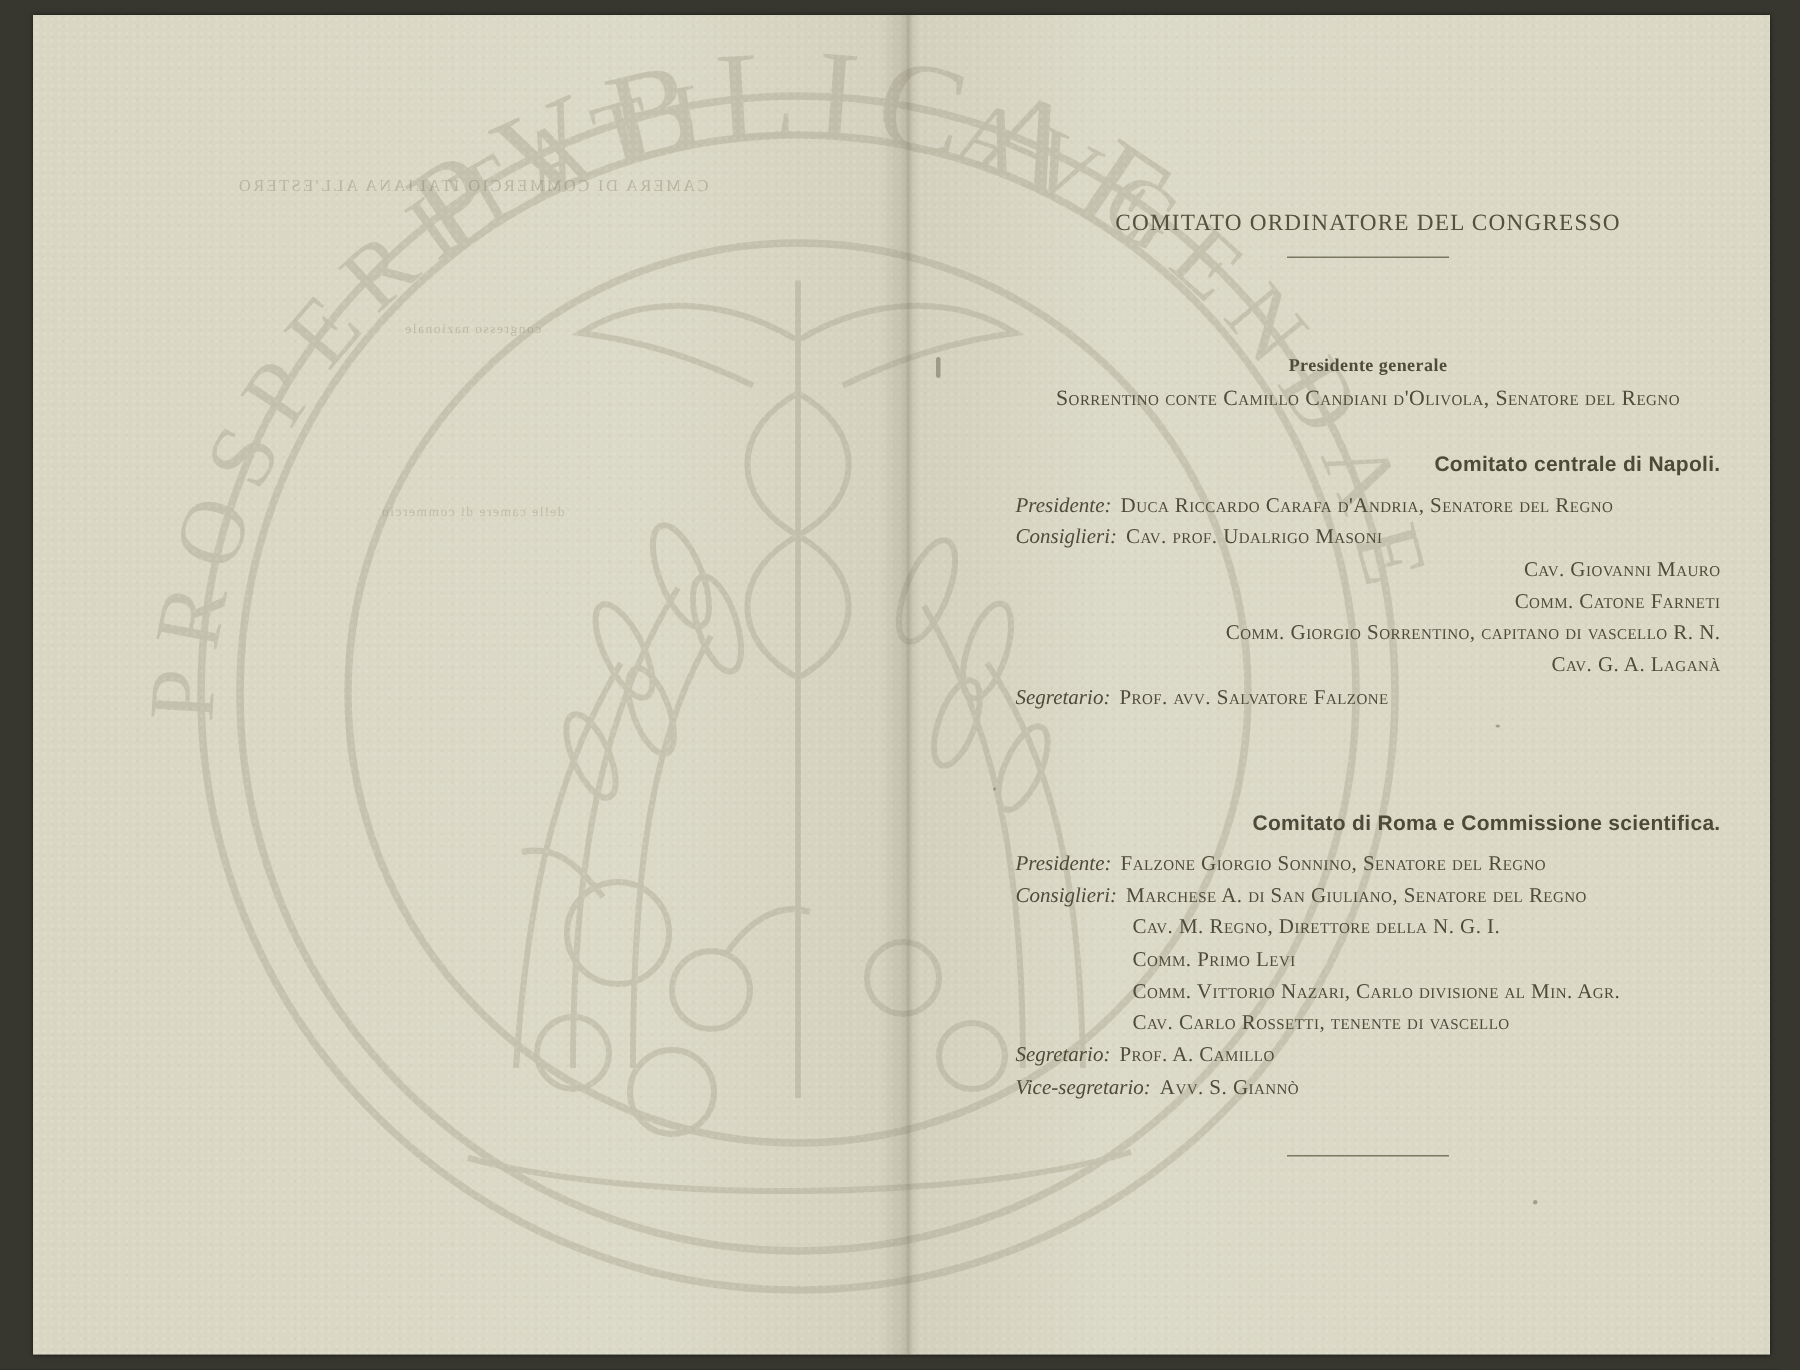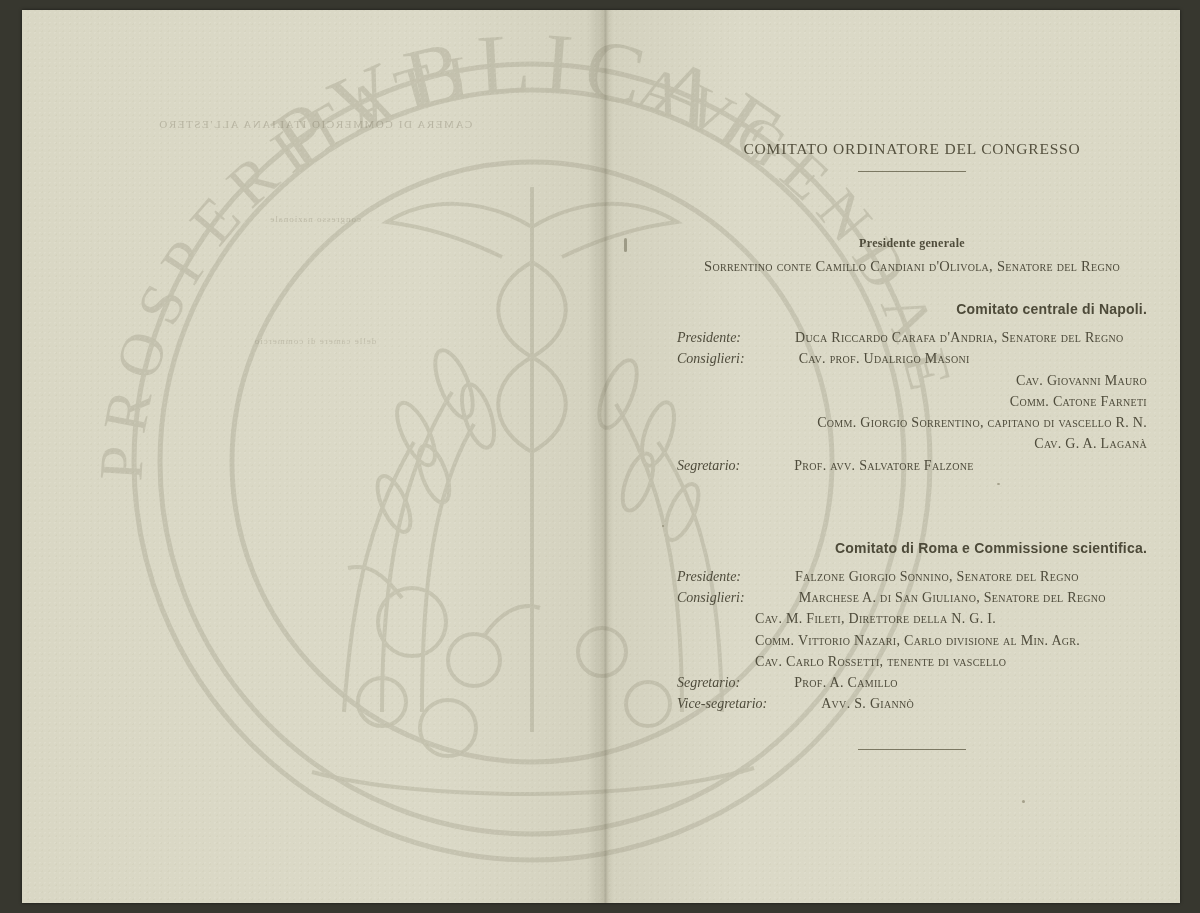--- a/index.html
+++ b/index.html
@@ -176,21 +176,20 @@
     color: #4d4a39;
   }
 
   .entries { margin-top: 10px; }
   .entry {
     display: flex;
     align-items: baseline;
     font-size: 14px;
     line-height: 1.52;
     color: #4e4b3b;
-    gap: 48px;
   }
   .entry .lbl {
     font-style: italic;
     white-space: nowrap;
     flex: 0 0 auto;
     padding-right: 6px;
   }
   .entry .val {
     flex: 1 1 auto;
   }
@@ -347,21 +346,22 @@
         <div class="section-heading">Comitato di Roma e Commissione scientifica.</div>
         <div class="entries">
           <div class="entry">
             <span class="lbl">Presidente:</span>
             <span class="val sc">Falzone Giorgio Sonnino, Senatore del Regno</span>
           </div>
           <div class="entry">
             <span class="lbl">Consiglieri:</span>
             <span class="val sc">Marchese A. di San Giuliano, Senatore del Regno</span>
           </div>
-          <div class="sub-entry indent-roma sc">Cav. M. Fileti, Direttore della N. G. I.</div>
+          <div class="sub-entry indent-roma sc">Cav. M. Regno, Direttore della N. G. I.</div>
+          <div class="sub-entry indent-roma sc">Comm. Primo Levi</div>
           <div class="sub-entry indent-roma sc">Comm. Vittorio Nazari, Carlo divisione al Min. Agr.</div>
           <div class="sub-entry indent-roma sc">Cav. Carlo Rossetti, tenente di vascello</div>
           <div class="entry">
             <span class="lbl">Segretario:</span>
             <span class="val sc">Prof. A. Camillo</span>
           </div>
           <div class="entry">
             <span class="lbl">Vice-segretario:</span>
             <span class="val sc">Avv. S. Giannò</span>
           </div>

